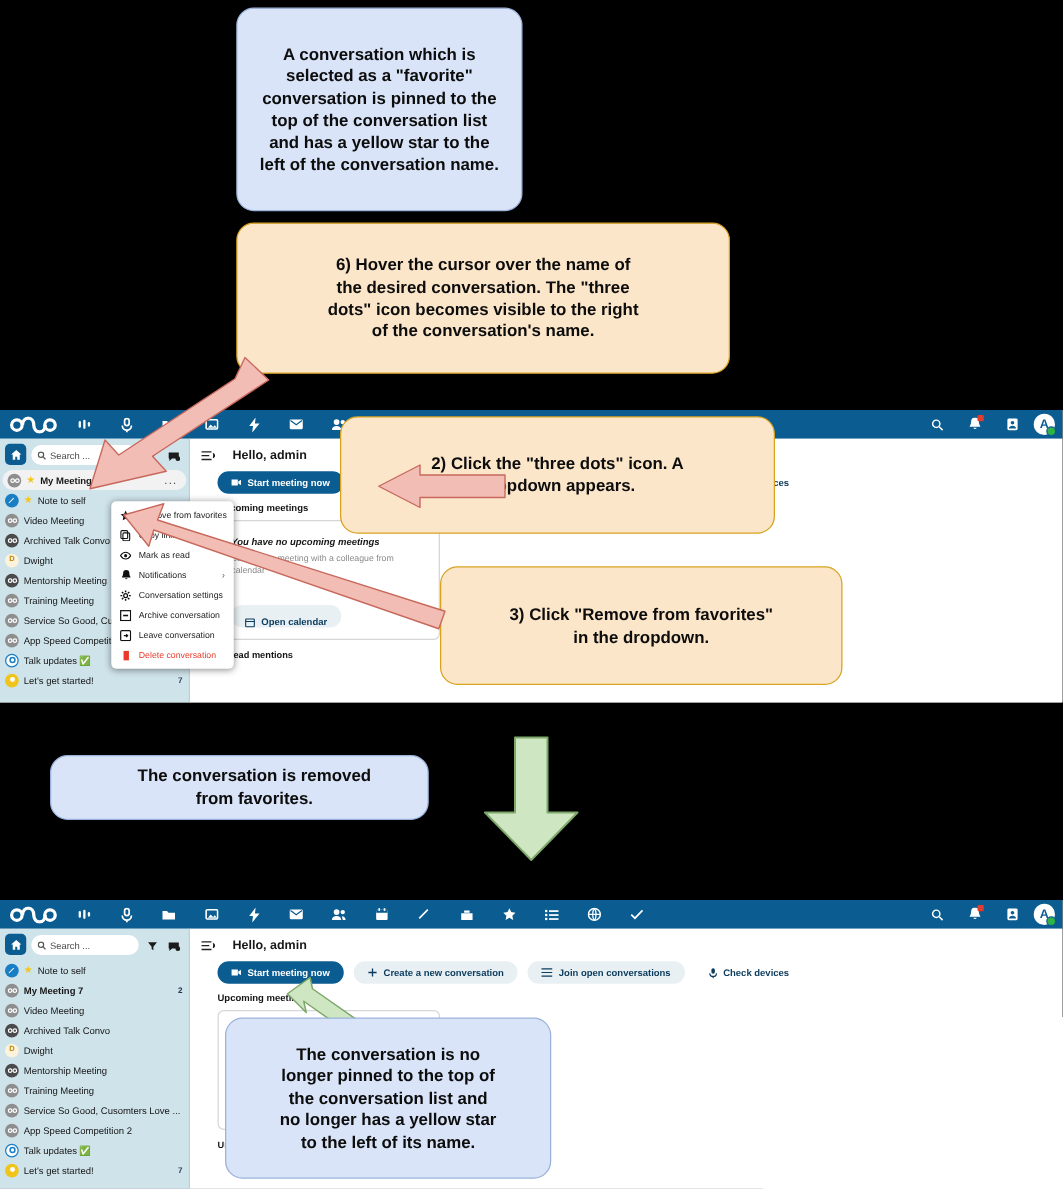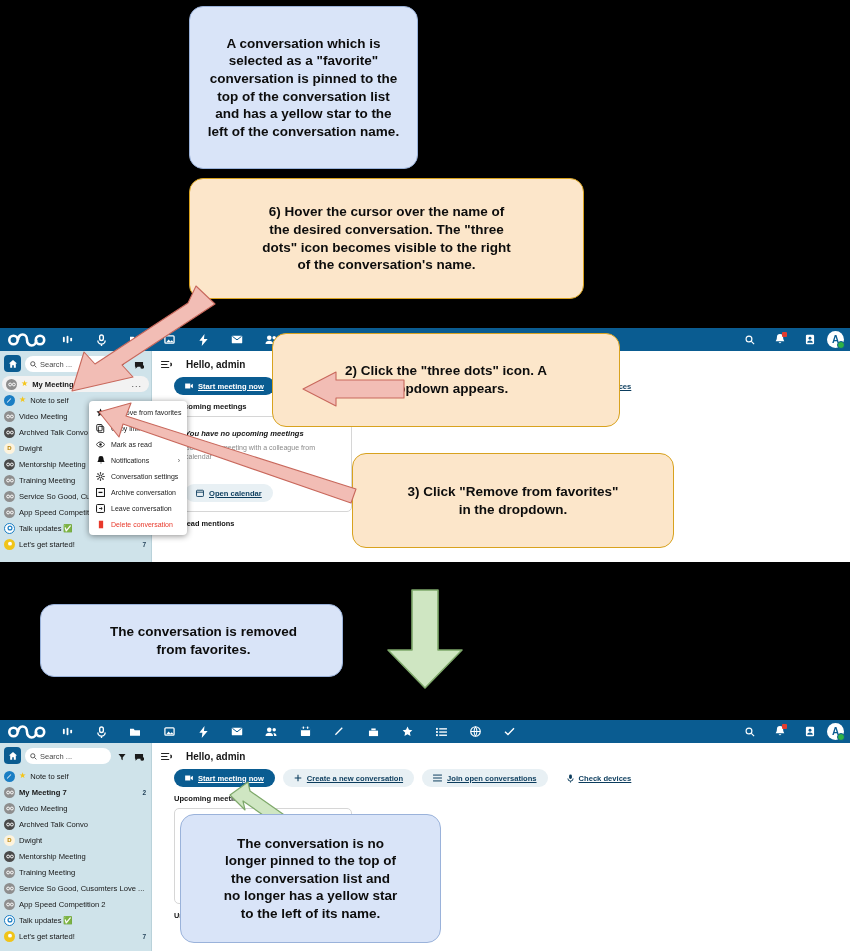--- a/index.html
+++ b/index.html
@@ -100,33 +100,33 @@
   .badge{ font-size:6.5px; font-weight:bold; color:#1b3a52; }
 
   
   .mainpane{ flex:1; background:#fff; position:relative; }
   .main-head{ display:flex; align-items:center; gap:14px; padding:7px 0 0 8px; }
   .burger{ width:12px;height:12px;display:flex;align-items:center;justify-content:center;color:#222;}
   .hello{ font-size:10px; font-weight:bold; color:#171717; }
   .btnrow{ display:flex; align-items:center; gap:8px; padding:7px 0 0 22px; }
   .btn{
     height:18px; border-radius:9px; display:flex; align-items:center; gap:5px;
-    padding:0 11px; font-size:7.6px; font-weight:bold; color:#0b3c5d; background:#e8f0f4;text-decoration:underline;
+    padding:0 11px; font-size:7.6px; font-weight:bold; color:#0b3c5d; background:#e8f0f4;
   }
   .btn.primary{ background:#0a5c91; color:#fff; }
   .btn.plain{ background:transparent; }
   .sec-title{ font-size:7.6px;font-weight:bold;color:#141414;padding:7px 0 0 22px; }
   .card{
     margin:5px 0 0 22px; width:178px; height:96px;
     border:1px solid #d6d6d6; border-radius:5px;
     padding:12px 10px; position:relative;
   }
   .card h4{ margin:0; font-size:7.6px; color:#141414;font-style:italic; }
   .card p{ margin:5px 0 0 0; font-size:7px; color:#8a8a8a; line-height:1.35; }
-  .card .btn{ position:absolute; left:10px; bottom:9px; }
+  .card .btn{ position:absolute; left:10px; bottom:9px;align-items:flex-end; }
   .foot-titles{ display:flex; gap:118px; padding:7px 0 0 22px; }
   .foot-titles span{ font-size:7.4px; font-weight:bold; color:#141414; }
 
   
   .dropdown{
     position:absolute; z-index:40;
     background:#fff; border-radius:4px;
     box-shadow:0 1px 6px rgba(0,0,0,.45);
     padding:3px 0;
     width:98px;
@@ -552,21 +552,21 @@
       </div>
     </div>
 </div>
 
 <div class="callout peach" style="left:272px; top:333px; width:348px; height:94px; font-size:13.5px;">2) Click the "three dots" icon.  A
 dropdown appears.</div>
 
 <div class="callout peach" style="left:352px; top:453px; width:322px; height:95px; font-size:13.5px;">3) Click "Remove from favorites"
 in the dropdown.</div>
 
-<div class="callout blue" style="left:40px; top:604px; width:303px; height:73px; font-size:13.5px;padding-left:36px;">The conversation is removed
+<div class="callout blue" style="left:40px; top:604px; width:303px; height:52px; font-size:13.5px;padding-left:36px;">The conversation is removed
 from favorites.</div>
 
 <div class="shot" style="top:720px; width:850px; height:231px;">
 
   <div class="appbar">
     <span class="nc-logo">
       <svg width="42" height="14" viewBox="0 0 42 14">
         <g fill="none" stroke="#fff" stroke-width="2.6">
           <circle cx="7.5" cy="7" r="4.2"></circle>
             <circle cx="34" cy="7" r="4.2"></circle>

